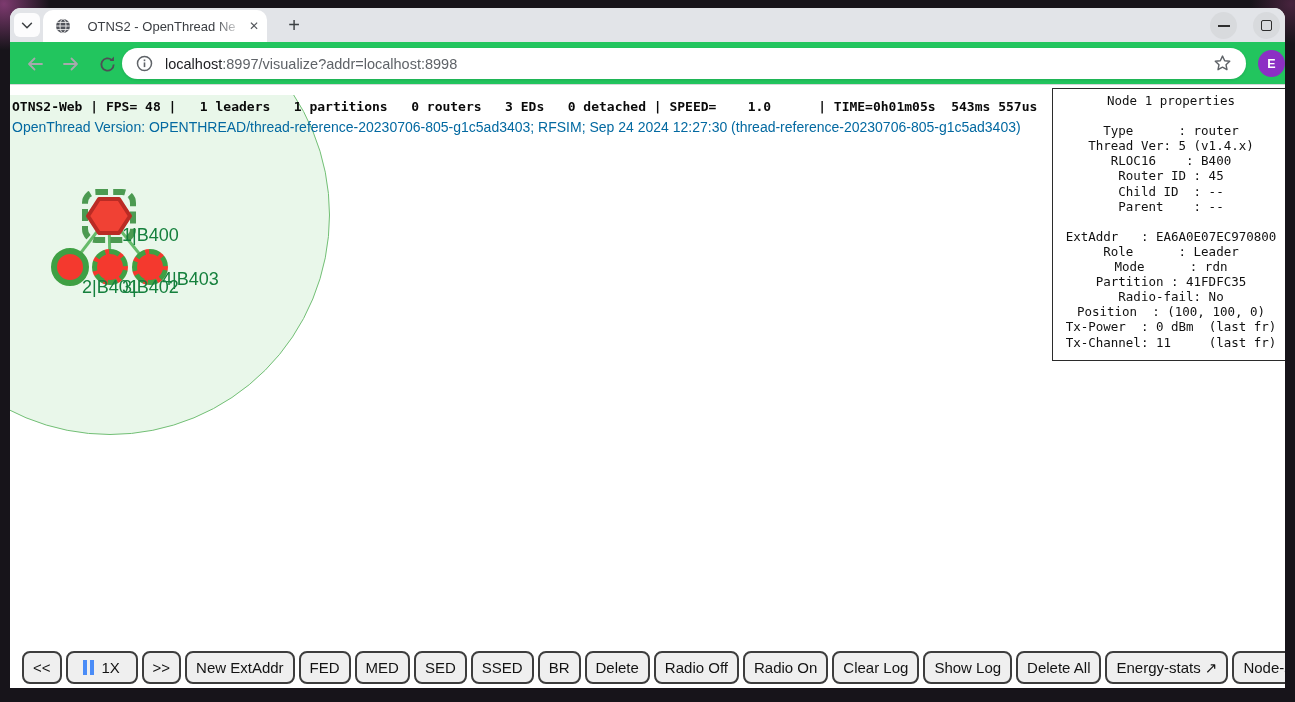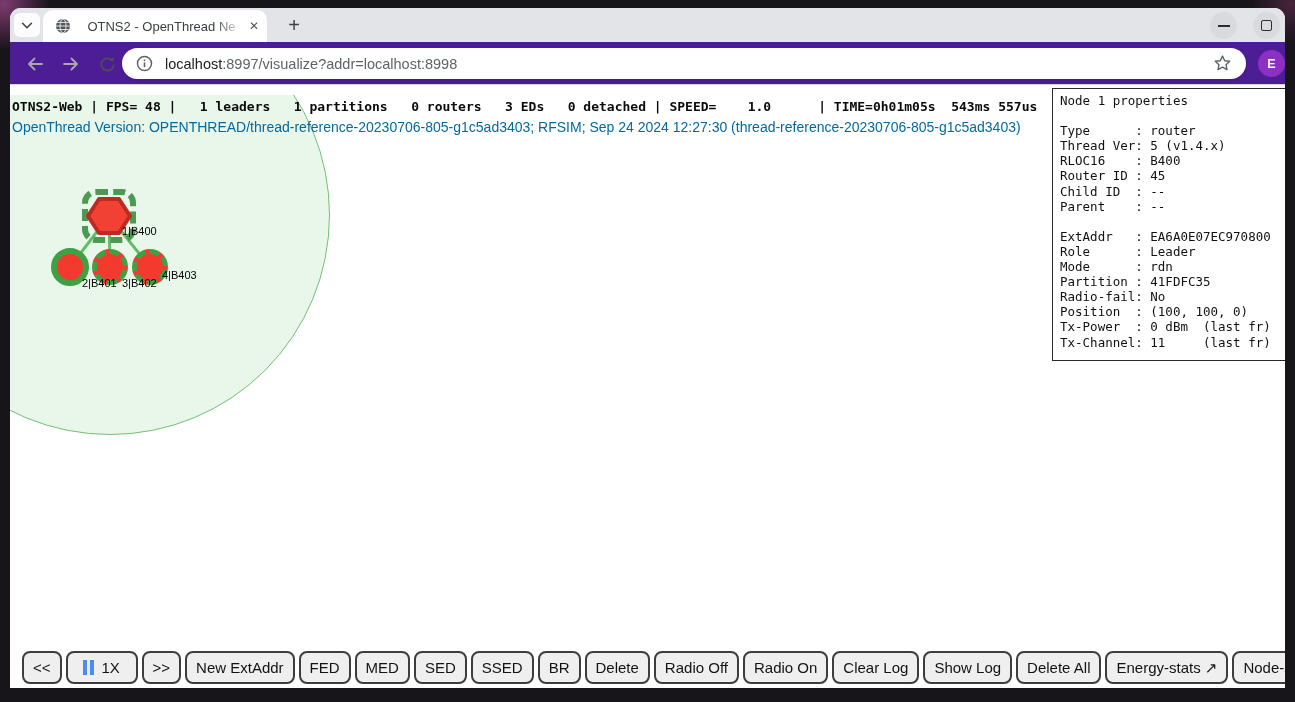--- a/index.html
+++ b/index.html
@@ -29,21 +29,21 @@
   .tab-close{ font-size:12px; color:#54575c; margin-left:6px; line-height:1; }
   .plus-btn{ position:absolute; left:272px; top:5px; width:24px; height:24px; border-radius:6px;
     display:flex; align-items:center; justify-content:center; font-size:20px; color:#3c4043; }
   .win-btn{ position:absolute; top:4px; width:27px; height:27px; border-radius:50%;
     background:#d8dadd; display:flex; align-items:center; justify-content:center; }
   .win-btn.min{ left:1200px; } .win-btn.max{ left:1243px; }
   .glyph-minus{ width:12px; height:2px; background:#2e2e2e; }
   .glyph-square{ width:11px; height:11px; border:1.6px solid #2e2e2e; border-radius:2px; }
 
   
-  .navbar{ position:relative; height:43px; background:#4c1d95; border-bottom:1px solid #d6d7d9;
+  .navbar{ position:relative; height:43px; background:#22c55e; border-bottom:1px solid #d6d7d9;
     flex:0 0 auto; }
   .nav-icon{ position:absolute; top:9px; width:26px; height:26px; display:flex;
     align-items:center; justify-content:center; }
   .url-pill{ position:absolute; left:112px; top:6px; width:1124px; height:31px; background:#fff;
     border-radius:16px; box-shadow:0 1px 3px rgba(0,0,0,.12); display:flex; align-items:center;
     padding:0 14px; }
   .url-text{ font-size:14.5px; margin-left:12px; white-space:nowrap; overflow:hidden; flex:1; }
   .url-host{ color:#202124; } .url-rest{ color:#5f6368; }
   .avatar{ position:absolute; left:1248px; top:8px; width:27px; height:27px; border-radius:50%;
     background:#8c2fc4; color:#fff; font-size:12.5px; font-weight:bold;
@@ -55,29 +55,29 @@
   .range-circle{ position:absolute; left:-120px; top:-100px; width:440px; height:440px;
     border-radius:50%; background:rgba(120,205,125,0.16); border:1px solid #72bf75; }
   .links{ position:absolute; left:0; top:0; }
   .leader-square{ position:absolute; left:72px; top:94px; width:54px; height:54px;
     border:6px dashed #4c9a51; border-radius:14px; }
   .hexagon{ position:absolute; left:76px; top:101px; }
   .node-ring-solid{ position:absolute; width:38px; height:38px; border-radius:50%;
     border:6px solid #3fa044; background:#f4392e; }
   .node-ring-dashed{ position:absolute; width:36px; height:36px; border-radius:50%;
     border:5px dashed #3fa044; background:#f4392e; }
-  .node-label{ position:absolute; font-size:11px; color:#000000; white-space:nowrap; }
+  .node-label{ position:absolute; font-size:18px; color:#15803d; white-space:nowrap; }
   .status-line1{ position:absolute; left:2px; top:4px; font-family:"DejaVu Sans Mono", monospace;
     font-size:13px; font-weight:bold; color:#0a0a0a; white-space:pre; }
   .status-line2{ position:absolute; left:2px; top:24px; font-size:14px; color:#0369a1;
     white-space:pre; }
   .props-panel{ position:absolute; left:1042px; top:3px; width:238px; height:273px;
     background:#fff; border:1px solid #2b2b2b; padding:4px 7px; }
   .props-panel pre{ font-family:"DejaVu Sans Mono", monospace; font-size:12.5px;
-    line-height:15.1px; color:#111; }
+    line-height:15.1px; color:#111;text-align:center; }
 
   
   .footer{ position:absolute; left:0; bottom:4px; display:flex; gap:4px; padding-left:12px;
     align-items:center; }
   .tbtn{ height:33px; background:#efefef; border:2px solid #3d3d3d; border-radius:8px;
     display:flex; align-items:center; justify-content:center; padding:0 9px; font-size:15px;
     color:#131313; white-space:nowrap; }
   .tbtn.speed{ width:72px; justify-content:flex-start; padding-left:15px; }
   .pause-icon{ display:flex; gap:3px; margin-right:8px; }
   .pause-icon i{ display:block; width:4px; height:15px; background:#4a8cf7; }

